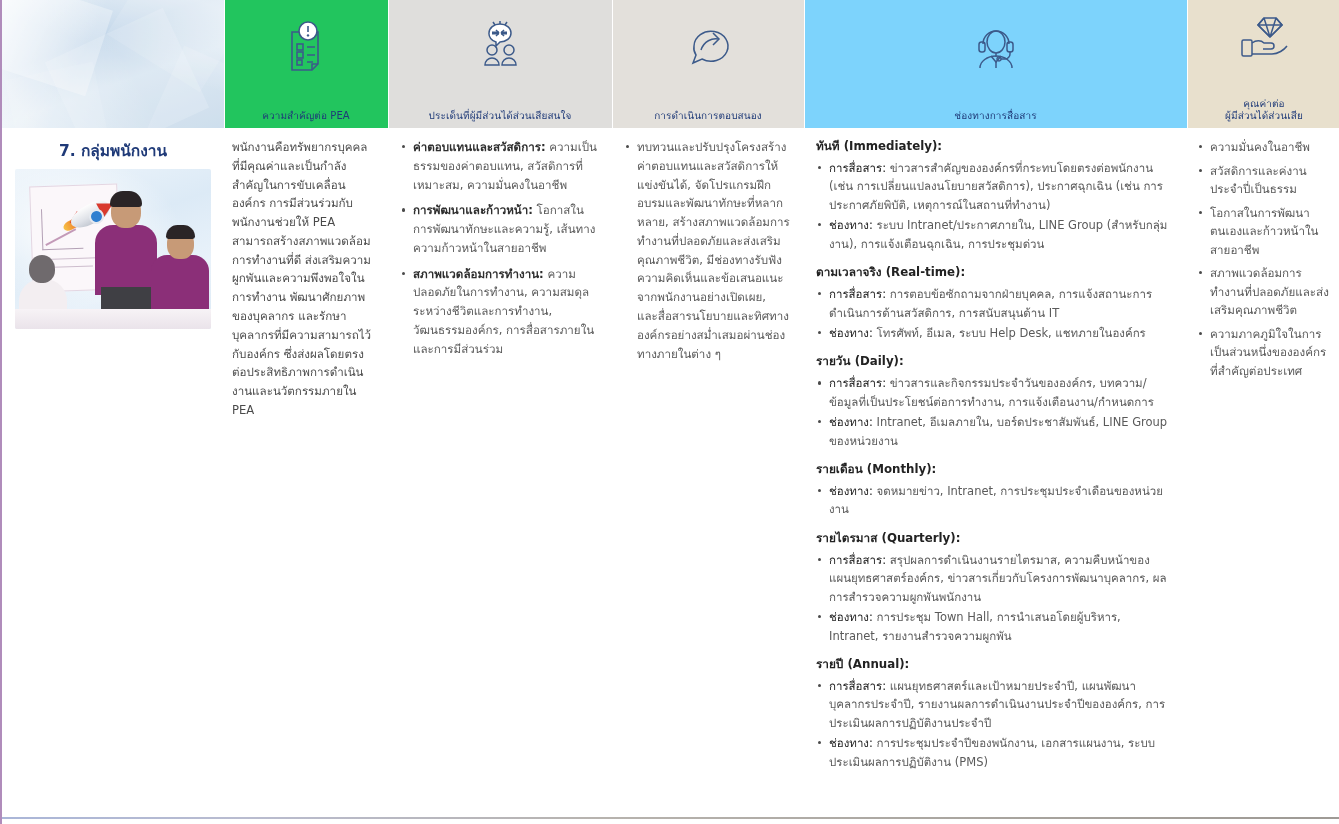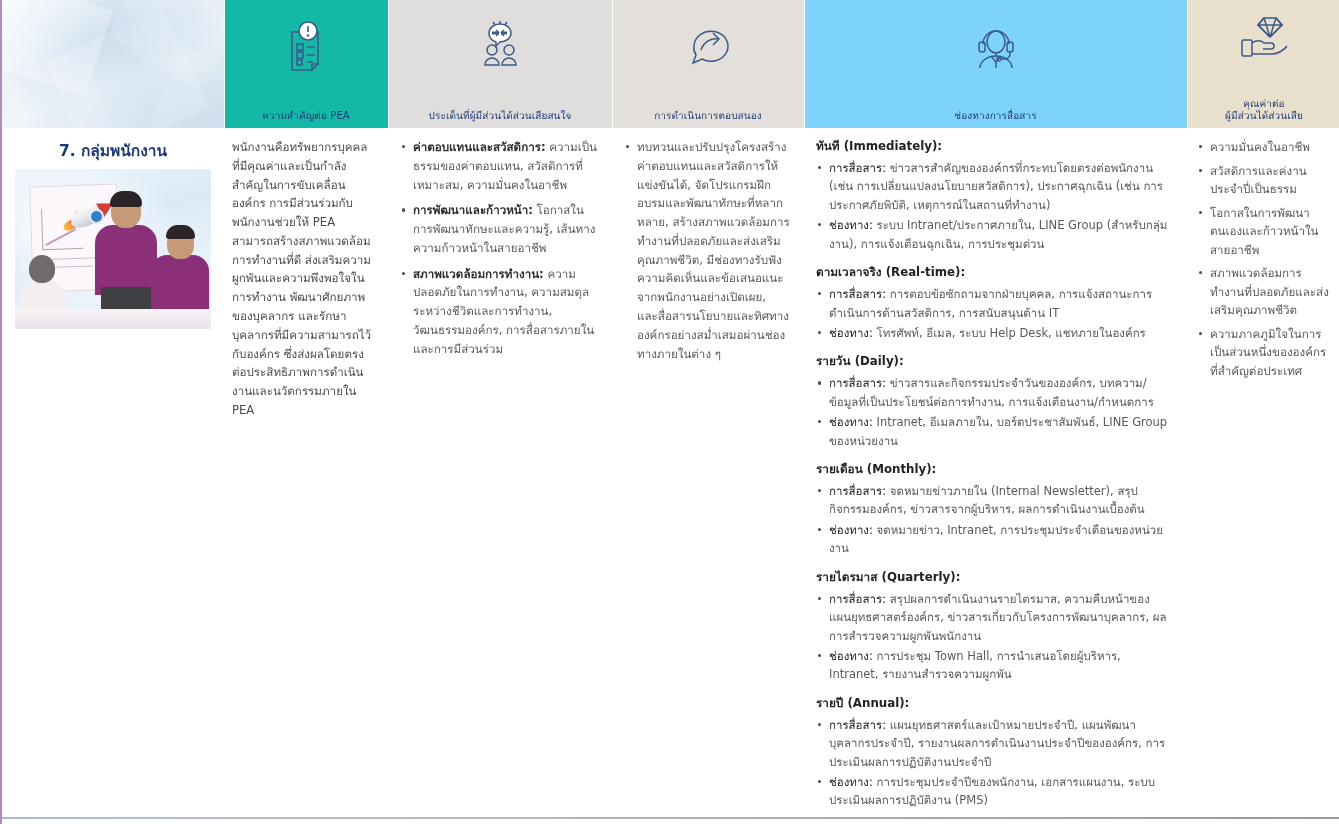--- a/index.html
+++ b/index.html
@@ -49,21 +49,21 @@
     background:
       linear-gradient(115deg, rgba(255,255,255,0.75) 0%, rgba(255,255,255,0) 38%),
       linear-gradient(200deg, rgba(255,255,255,0.55) 5%, rgba(255,255,255,0) 45%),
       linear-gradient(60deg,  rgba(255,255,255,0.45) 10%, rgba(255,255,255,0) 55%),
       linear-gradient(160deg, #cfe0ef 0%, #bdd3e8 35%, #d7e5f1 60%, #c6d9ea 100%);
   }
   .hdr-img .poly {
     position: absolute;
     background: rgba(255,255,255,0.30);
   }
-  .hdr-c1 { background: #14b8a6; }
+  .hdr-c1 { background: #22c55e; }
   .hdr-c2 { background: #dfdedc; }
   .hdr-c3 { background: #e3e0db; }
   .hdr-c4 { background: #7dd3fc; }
   .hdr-c5 { background: #e8e0cd; }
 
   .hdr-icon {
     color: #3c5a8a;
     margin-bottom: 10px;
     line-height: 0;
   }
@@ -471,21 +471,20 @@
       </ul>
 
       <div class="sec-head">รายวัน (Daily):</div>
       <ul class="chan">
         <li><b>การสื่อสาร:</b><span> ข่าวสารและกิจกรรมประจำวันขององค์กร, บทความ/ข้อมูลที่เป็นประโยชน์ต่อการทำงาน, การแจ้งเตือนงาน/กำหนดการ</span></li>
         <li><b>ช่องทาง:</b><span> Intranet, อีเมลภายใน, บอร์ดประชาสัมพันธ์, LINE Group ของหน่วยงาน</span></li>
       </ul>
 
       <div class="sec-head">รายเดือน (Monthly):</div>
       <ul class="chan">
-        <li><b>การสื่อสาร:</b><span> จดหมายข่าวภายใน (Internal Newsletter), สรุปกิจกรรมองค์กร, ข่าวสารจากผู้บริหาร, ผลการดำเนินงานเบื้องต้น</span></li>
         <li><b>ช่องทาง:</b><span> จดหมายข่าว, Intranet, การประชุมประจำเดือนของหน่วยงาน</span></li>
       </ul>
 
       <div class="sec-head">รายไตรมาส (Quarterly):</div>
       <ul class="chan">
         <li><b>การสื่อสาร:</b><span> สรุปผลการดำเนินงานรายไตรมาส, ความคืบหน้าของแผนยุทธศาสตร์องค์กร, ข่าวสารเกี่ยวกับโครงการพัฒนาบุคลากร, ผลการสำรวจความผูกพันพนักงาน</span></li>
         <li><b>ช่องทาง:</b><span> การประชุม Town Hall, การนำเสนอโดยผู้บริหาร, Intranet, รายงานสำรวจความผูกพัน</span></li>
       </ul>
 
       <div class="sec-head">รายปี (Annual):</div>

